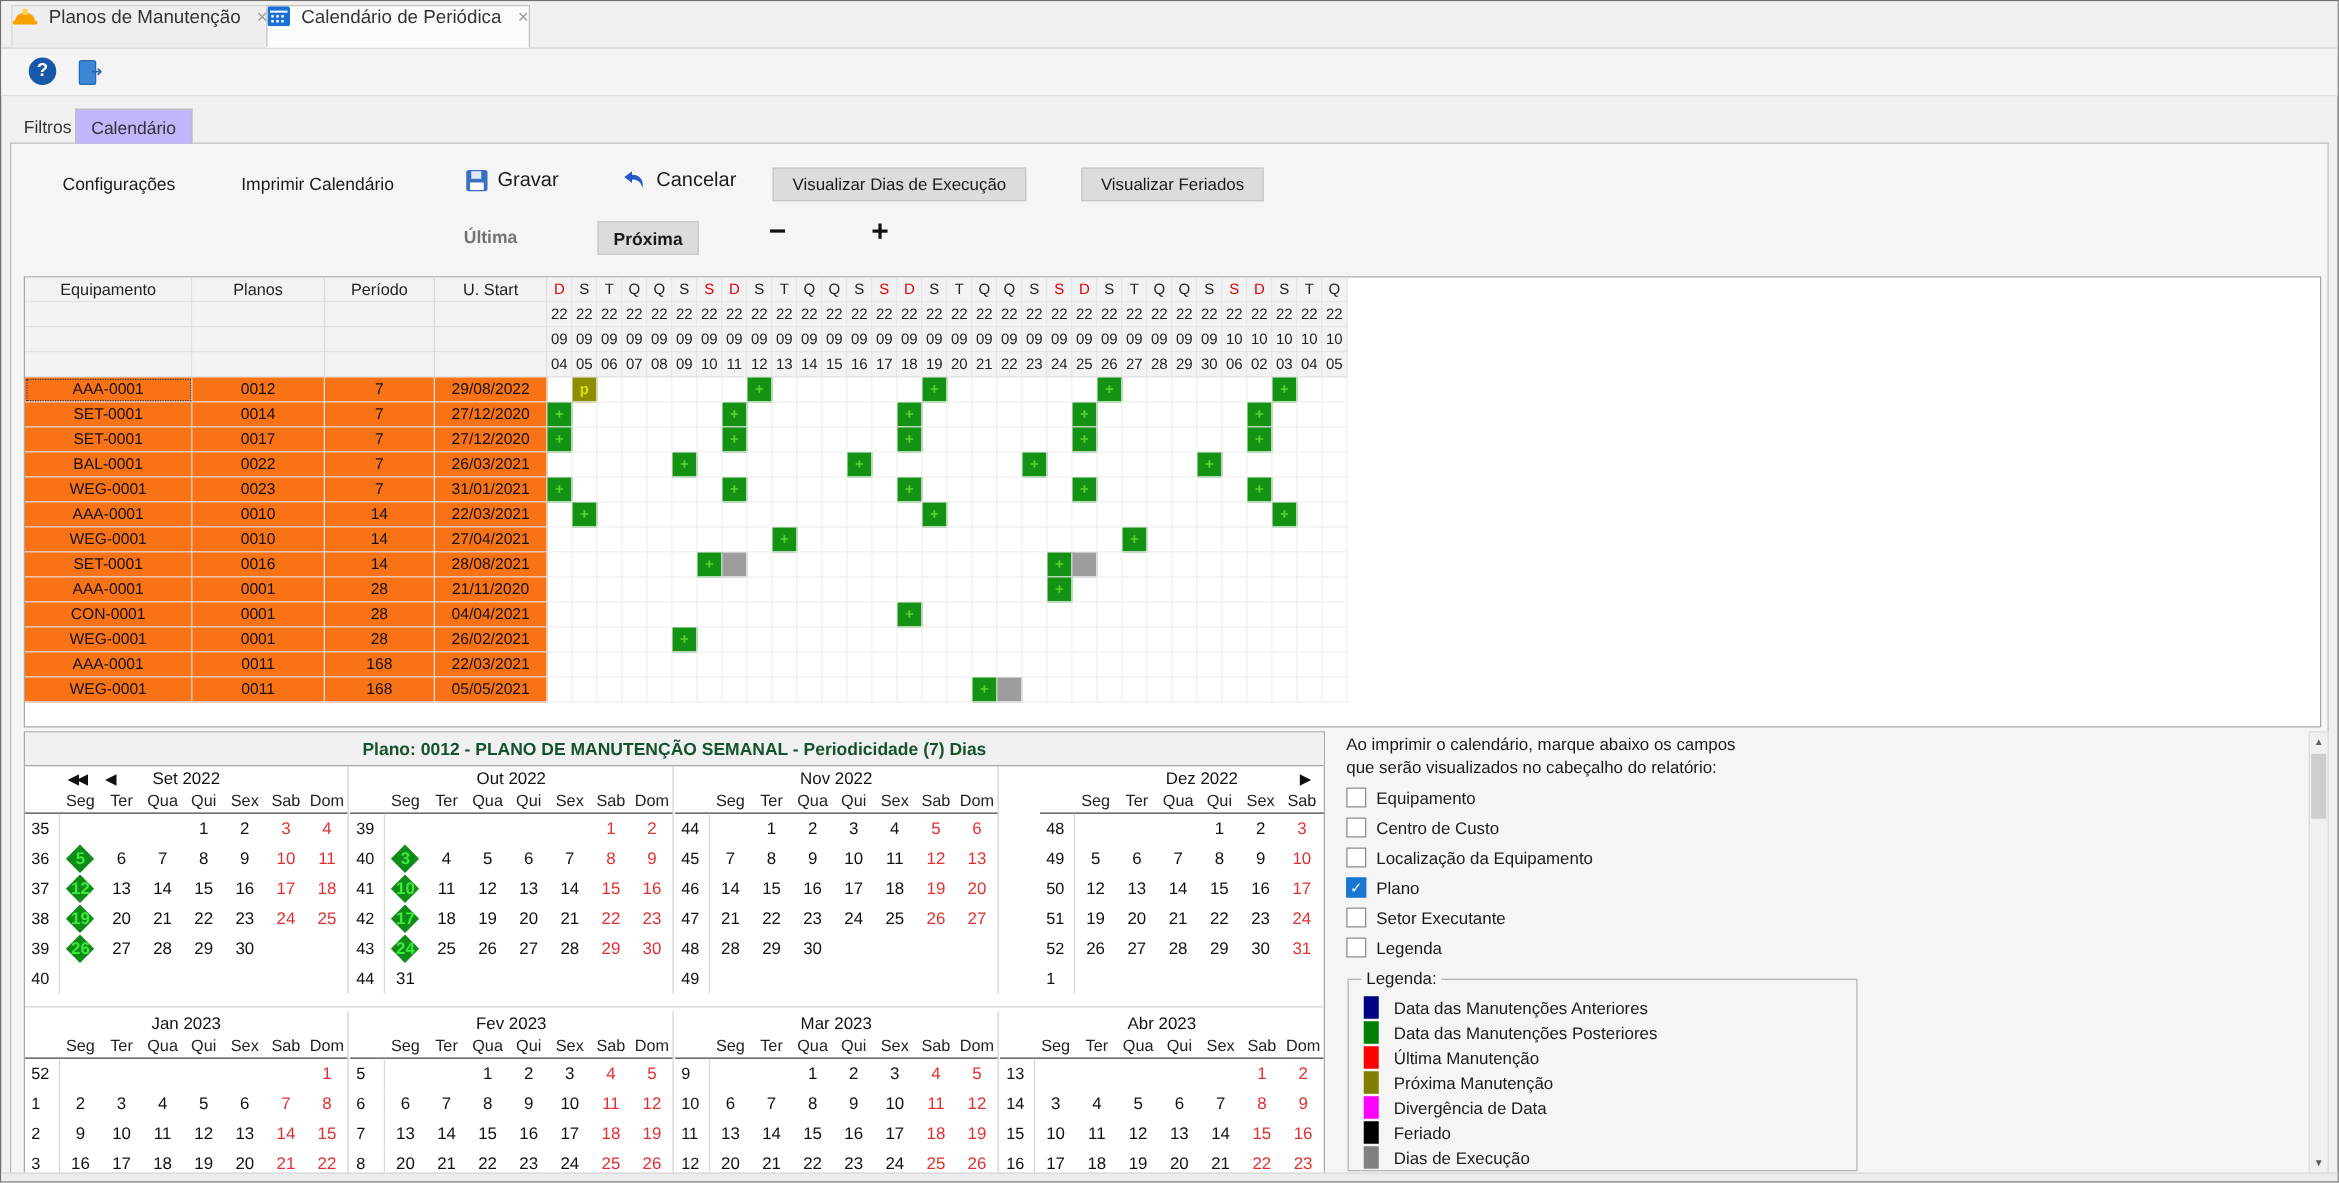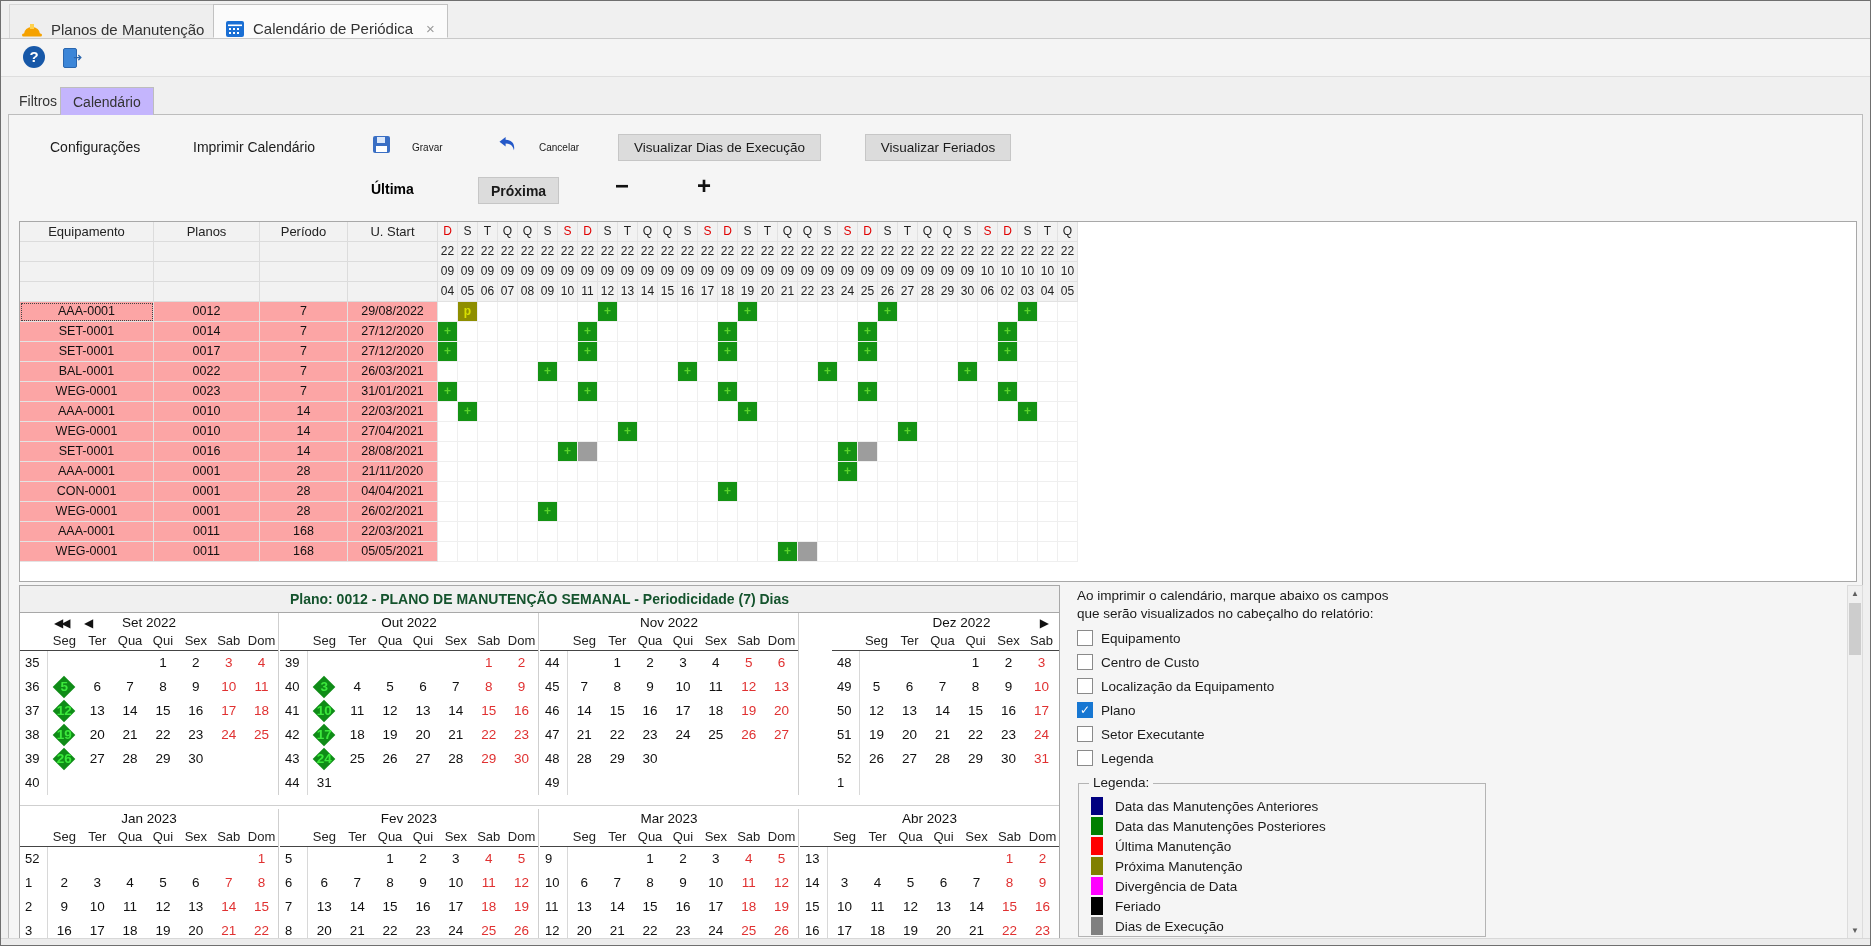--- a/index.html
+++ b/index.html
@@ -1,21 +1,21 @@
 <!DOCTYPE html>
 <html><head>
 <meta charset="utf-8">
 <style>
   html,body{margin:0;padding:0;}
   body{width:1871px;height:946px;background:#e9e9e9;font-family:"Liberation Sans","DejaVu Sans",sans-serif;color:#1a1a1a;overflow:hidden;}
   .window{position:absolute;left:0;top:0;width:1869px;height:944px;border:1px solid #6f6f6f;background:#f0f0f0;}
 
   
   .doctabs{position:absolute;left:0;top:0;right:0;height:37px;background:#f0f0f0;border-bottom:1px solid #c9c9c9;}
-  .doctab{position:absolute;top:3px;height:34px;display:flex;align-items:flex-end;gap:9px;padding:0 12px;font-size:15px;color:#333;box-sizing:border-box;cursor:default;}
+  .doctab{position:absolute;top:3px;height:34px;display:flex;align-items:flex-start;gap:9px;padding:0 0;font-size:15px;color:#333;box-sizing:border-box;cursor:default;}
   .doctab.inactive{left:8px;background:#eeeeee;border:1px solid #d6d6d6;border-bottom:none;}
   .doctab.active{left:212px;background:#fbfbfb;border:1px solid #c2c2c2;border-bottom:1px solid #fbfbfb;}
   .closex{color:#9a9a9a;font-size:15px;margin-left:4px;}
 
   
   .toolbar{position:absolute;left:0;top:38px;right:0;height:37px;background:#f4f4f4;border-bottom:1px solid #dedede;}
   .helpicon{position:absolute;left:22px;top:7px;width:22px;height:22px;border-radius:50%;background:#1758a8;color:#fff;font-weight:bold;font-size:15px;text-align:center;line-height:22px;}
   .exiticon{position:absolute;left:60px;top:8px;width:22px;height:20px;}
   .exiticon .door{position:absolute;left:2px;top:1px;width:12px;height:18px;background:#3c86d8;border-radius:2px;border:1px solid #2a66ae;}
   .exiticon .arrow{position:absolute;left:12px;top:4px;color:#2a66ae;font-size:11px;font-weight:bold;}
@@ -23,40 +23,40 @@
   
   .subtabs{position:absolute;left:0;top:84px;height:30px;}
   .subtab{position:absolute;top:2px;height:28px;line-height:28px;padding:0 12px;font-size:14px;color:#333;box-sizing:border-box;}
   .subtab.inactive{left:6px;}
   .subtab.active{left:59px;background:#c4b5fd;border:1px solid #bdbdbd;border-bottom:none;z-index:3;}
 
   
   .panel{position:absolute;left:7px;top:113px;width:1855px;height:828px;background:#f5f5f5;border:1px solid #bdbdbd;box-sizing:border-box;}
 
   .actionlabel{position:absolute;top:24px;font-size:14px;color:#1a1a1a;white-space:nowrap;cursor:default;}
-  .grpbtn{position:absolute;top:21px;display:flex;align-items:flex-end;gap:22px;font-size:10px;}
+  .grpbtn{position:absolute;top:21px;display:flex;align-items:flex-start;gap:8px;font-size:16px;}
   .graybtn{position:absolute;top:19px;height:27px;background:#dcdcdc;border:1px solid #c6c6c6;font-size:13.5px;color:#1a1a1a;text-align:center;box-sizing:border-box;display:flex;align-items:center;justify-content:center;}
   .floppy{position:relative;width:17px;height:17px;background:#3a6fc4;border-radius:2px;}
   .floppy .shutter{position:absolute;left:4px;top:1px;width:8px;height:6px;background:#dce8fa;}
   .floppy .label{position:absolute;left:3px;bottom:1px;width:11px;height:6px;background:#ffffff;}
 
   .dropdown{position:absolute;left:13px;top:62px;width:312px;height:27px;background:#fff;border:1px solid #adadad;box-sizing:border-box;font-size:13.5px;line-height:25px;padding-left:8px;}
   .dropdown .chev{position:absolute;right:9px;top:7px;width:8px;height:8px;border-right:1.5px solid #7a7a7a;border-bottom:1.5px solid #7a7a7a;transform:rotate(45deg) scaleY(0.8);}
-  .navlbl{position:absolute;top:66px;font-size:14px;font-weight:bold;color:#000000;}
+  .navlbl{position:absolute;top:66px;font-size:14px;font-weight:bold;color:#737373;}
   .navbtn{position:absolute;top:62px;height:27px;background:#dcdcdc;border:1px solid #c6c6c6;font-size:14px;font-weight:bold;box-sizing:border-box;display:flex;align-items:center;justify-content:center;}
   .pmsign{position:absolute;top:57px;font-size:24px;font-weight:bold;color:#111;}
 
   
   .grid{position:absolute;left:10px;top:106px;width:1838px;height:361px;background:#ffffff;border:1px solid #a8a8a8;box-sizing:border-box;overflow:hidden;}
   .hrow,.drow{display:flex;}
   .hcell{background:#f2f2f2;border-right:1px solid #dcdcdc;border-bottom:1px solid #dcdcdc;box-sizing:border-box;height:20px;line-height:19px;text-align:center;font-size:13px;color:#222;}
   .w-eq{width:134px;}.w-pl{width:106px;}.w-pe{width:88px;}.w-us{width:90px;}
   .dh{width:20px;background:#f2f2f2;border-right:1px solid #e2e2e2;border-bottom:1px solid #e2e2e2;box-sizing:border-box;height:20px;line-height:19px;text-align:center;font-size:12px;color:#222;}
   .dh.red{color:#e00000;}
-  .lcell{background:#fca5a5;border-right:1px solid #e3e3e3;border-bottom:1px solid #e3e3e3;box-sizing:border-box;height:20px;line-height:19px;text-align:center;font-size:12.5px;color:#111;}
+  .lcell{background:#f97316;border-right:1px solid #e3e3e3;border-bottom:1px solid #e3e3e3;box-sizing:border-box;height:20px;line-height:19px;text-align:center;font-size:12.5px;color:#111;}
   .dcell{width:20px;height:20px;border-right:1px solid #efefef;border-bottom:1px solid #efefef;box-sizing:border-box;font-size:12px;line-height:19px;text-align:center;}
   .dcell.n{background:#149214;color:#5bd42c;font-weight:bold;}
   .dcell.p{background:#8e8e00;color:#d9e000;font-weight:bold;}
   .dcell.g{background:#9d9d9d;}
   .sel{outline:1px dotted #444;outline-offset:-2px;}
 
   
   .planpanel{position:absolute;left:10px;top:470px;width:1041px;height:355px;background:#fff;border:1px solid #a8a8a8;box-sizing:border-box;overflow:hidden;}
   .plantitle{height:26px;line-height:26px;background:#f0f0f0;border-bottom:1px solid #a8a8a8;text-align:center;font-weight:bold;font-size:14px;color:#14532d;}
   .months{position:absolute;left:0;top:27px;right:0;bottom:0;}

